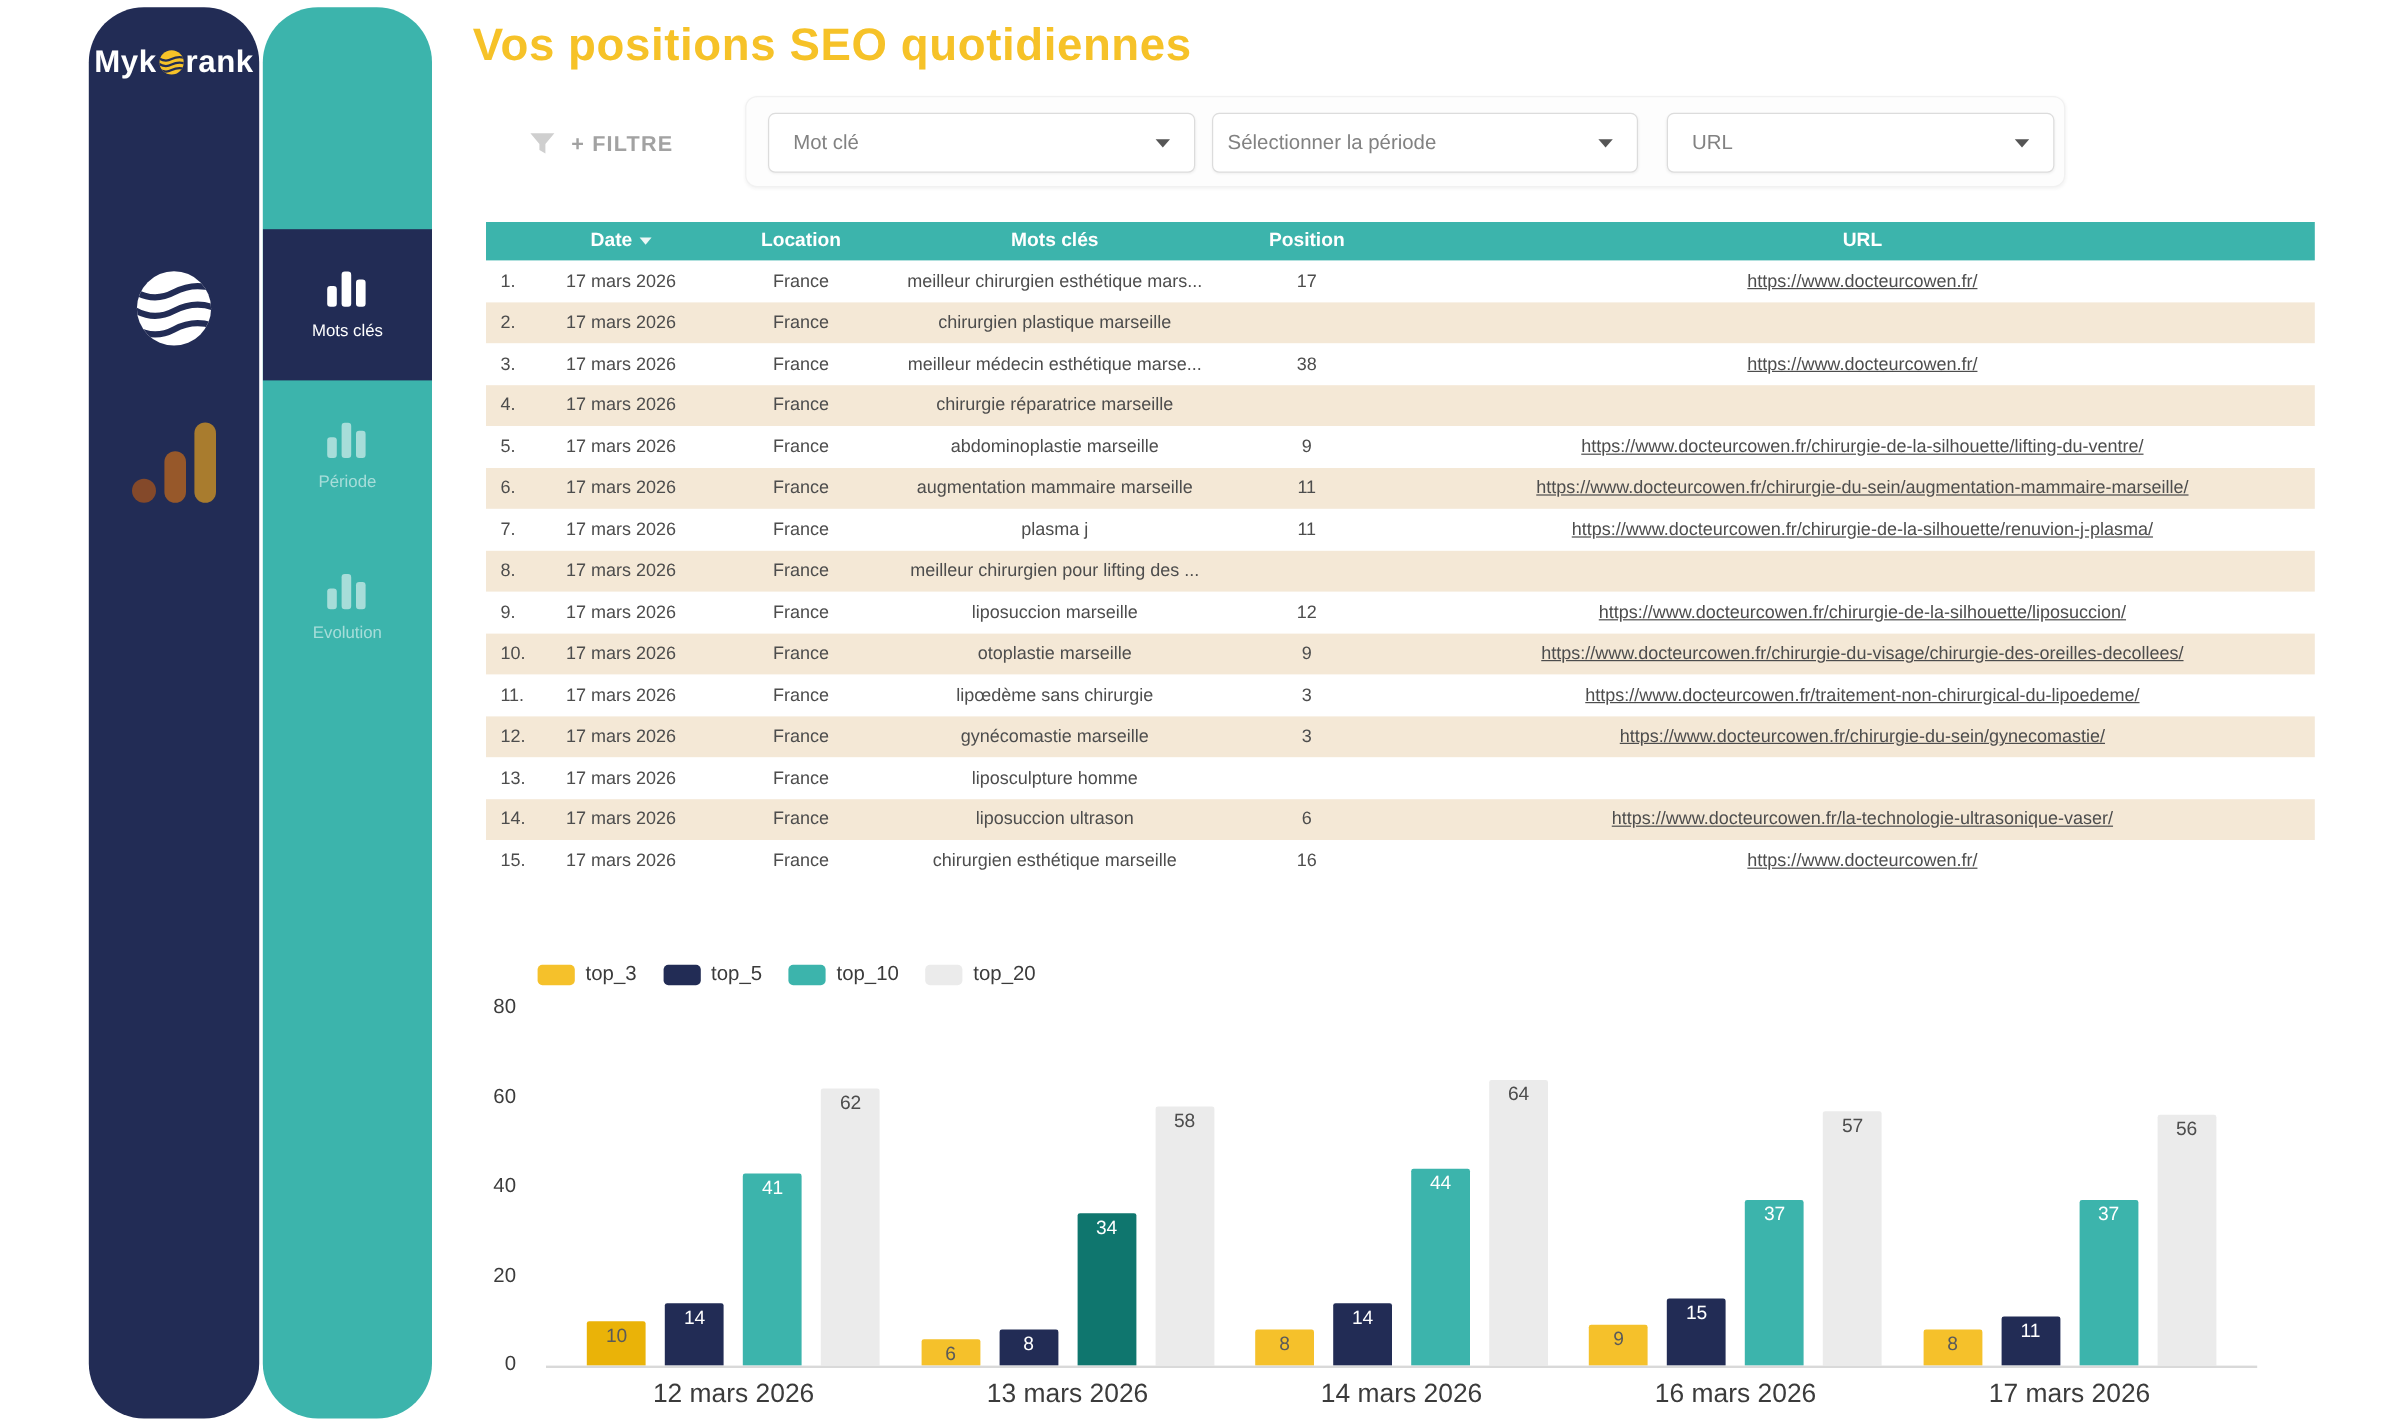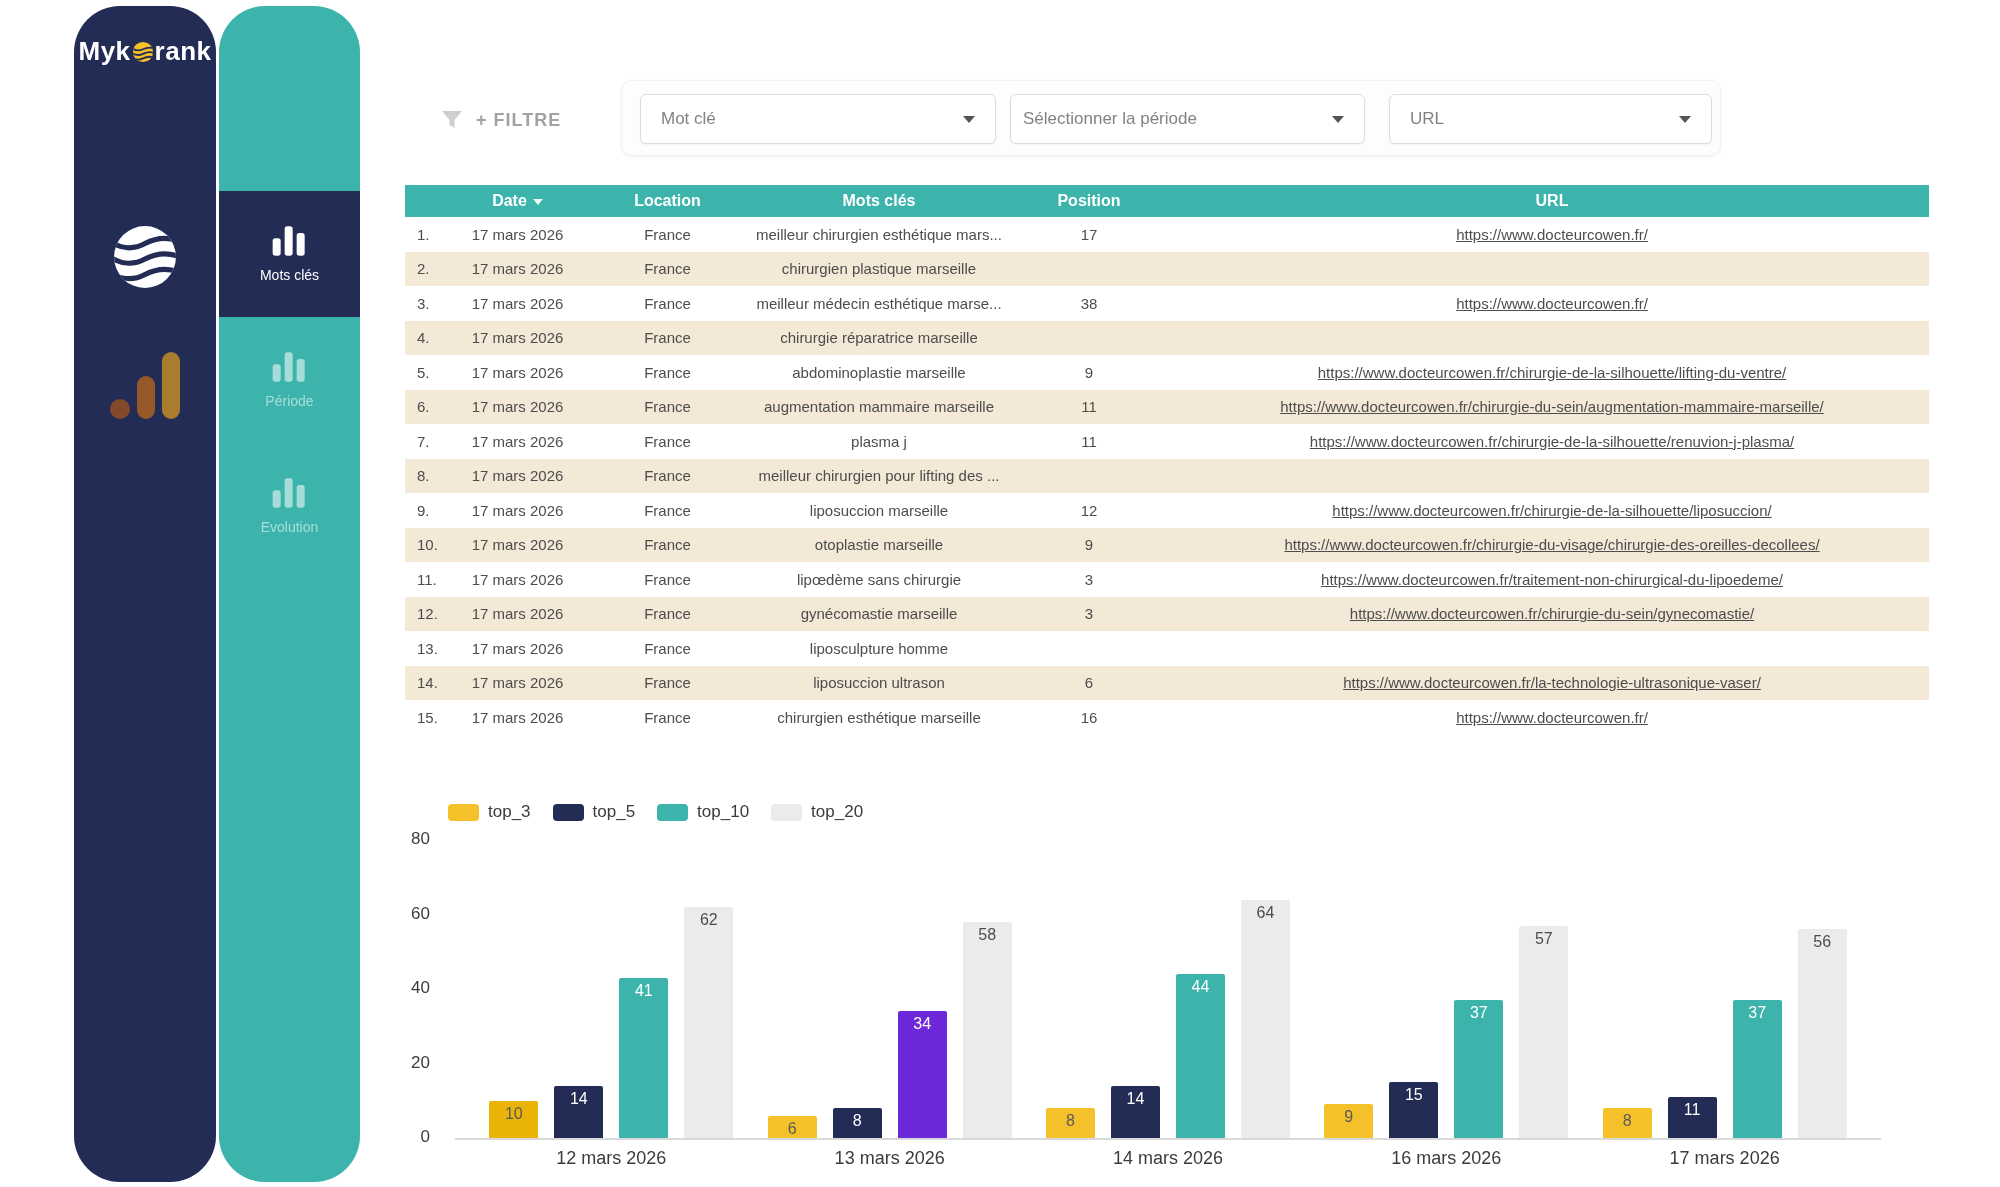--- a/index.html
+++ b/index.html
@@ -80,21 +80,21 @@
     font-size:17px; color:#3b3b3b; }
   .baseline { position:absolute; left:455px; top:1138px; width:1426px; height:2px;
     background:#d9d9d9; }
   .plot { position:absolute; left:455px; top:840px; width:1426px; height:298px;
     display:flex; justify-content:space-evenly; align-items:flex-end; }
   .group { position:relative; display:flex; align-items:flex-end; gap:16px; height:298px; }
   .bar { position:relative; width:49px; border-radius:2px 2px 0 0; }
   .bar .val { position:absolute; top:4px; left:0; width:100%; text-align:center;
     font-size:16px; }
   .xlabel { position:absolute; top:100%; margin-top:10px; left:50%; transform:translateX(-50%);
-    white-space:nowrap; font-size:18px; color:#3b3b3b; }
+    white-space:nowrap; font-size:22px; color:#3b3b3b; }
 </style>
 </head>
 <body>
 
 <div id="page">
 
   <div class="sidebar-dark">
     <div class="logo">
       <span>Myk</span>
       <span>
@@ -168,20 +168,21 @@
             <rect x="0" y="10" width="6" height="13" rx="2"></rect>
             <rect x="9" y="1" width="6" height="22" rx="2"></rect>
             <rect x="18" y="6" width="6" height="17" rx="2"></rect>
           </g>
         </svg>
         <span class="nav-label">Evolution</span>
       </div>
     </div>
   </div>
 
+  <div class="page-title">Vos positions SEO quotidiennes</div>
 
   <div class="filter-label">
     <svg width="24" height="24" viewBox="0 0 24 24">
       <path d="M2 3 H22 L14.5 12 V20 L9.5 17 V12 Z" fill="#cfcfcf"></path>
     </svg>
     <span class="txt">+ FILTRE</span>
   </div>
 
   <div class="filter-card"></div>
   <div class="dropdown dd-1">
@@ -373,21 +374,21 @@
         </div>
         <div class="xlabel">12 mars 2026</div>
       </div>
       <div class="group">
         <div class="bar" style="height: 22.35px; background: rgb(245, 193, 43);">
           <span class="val" style="color: rgb(90, 90, 90);">6</span>
         </div>
         <div class="bar" style="height: 29.8px; background: rgb(34, 44, 85);">
           <span class="val" style="color: rgb(255, 255, 255);">8</span>
         </div>
-        <div class="bar" style="height: 126.65px; background: #6d28d9;">
+        <div class="bar" style="height: 126.65px; background: #0f766e;">
           <span class="val" style="color: rgb(255, 255, 255);">34</span>
         </div>
         <div class="bar" style="height: 216.05px; background: rgb(235, 235, 235); margin-top: 46px;">
           <span class="val" style="color: rgb(77, 77, 77);">58</span>
         </div>
         <div class="xlabel">13 mars 2026</div>
       </div>
       <div class="group">
         <div class="bar" style="height: 29.8px; background: rgb(245, 193, 43);">
           <span class="val" style="color: rgb(90, 90, 90);">8</span>

